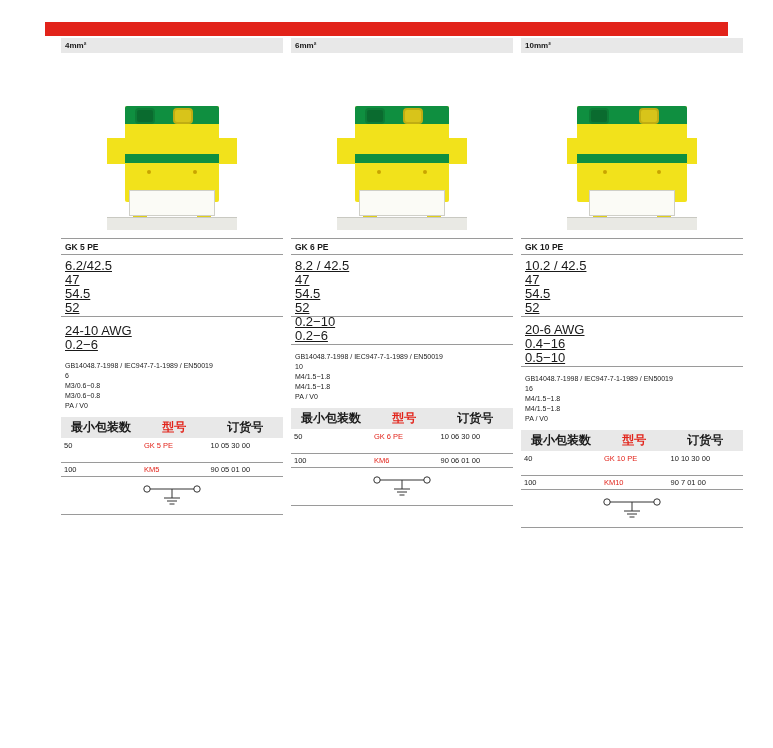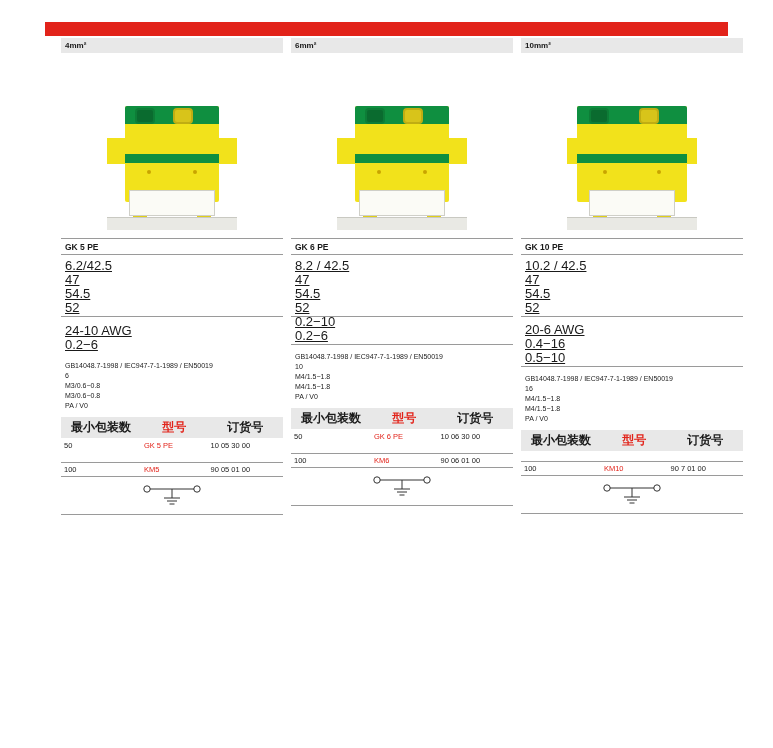--- a/index.html
+++ b/index.html
@@ -399,20 +399,25 @@
       <div class="std">M4/1.5−1.8</div>
       <div class="std">PA / V0</div>
 
       <table class="order-table">
         <tbody>
             <tr>
           <th class="c1">最小包装数</th>
           <th class="c2 red">型号</th>
           <th class="c3">订货号</th>
         </tr>
+        <tr class="norule">
+          <td style="border-bottom:none;">40</td>
+          <td class="red" style="border-bottom:none;">GK 10 PE</td>
+          <td style="border-bottom:none;">10 10 30 00</td>
+        </tr>
         <tr>
           <td class="spacer"></td>
           <td class="spacer"></td>
           <td class="spacer"></td>
         </tr>
         <tr>
           <td>100</td>
           <td class="red">KM10</td>
           <td>90 7 01 00</td>
         </tr>

